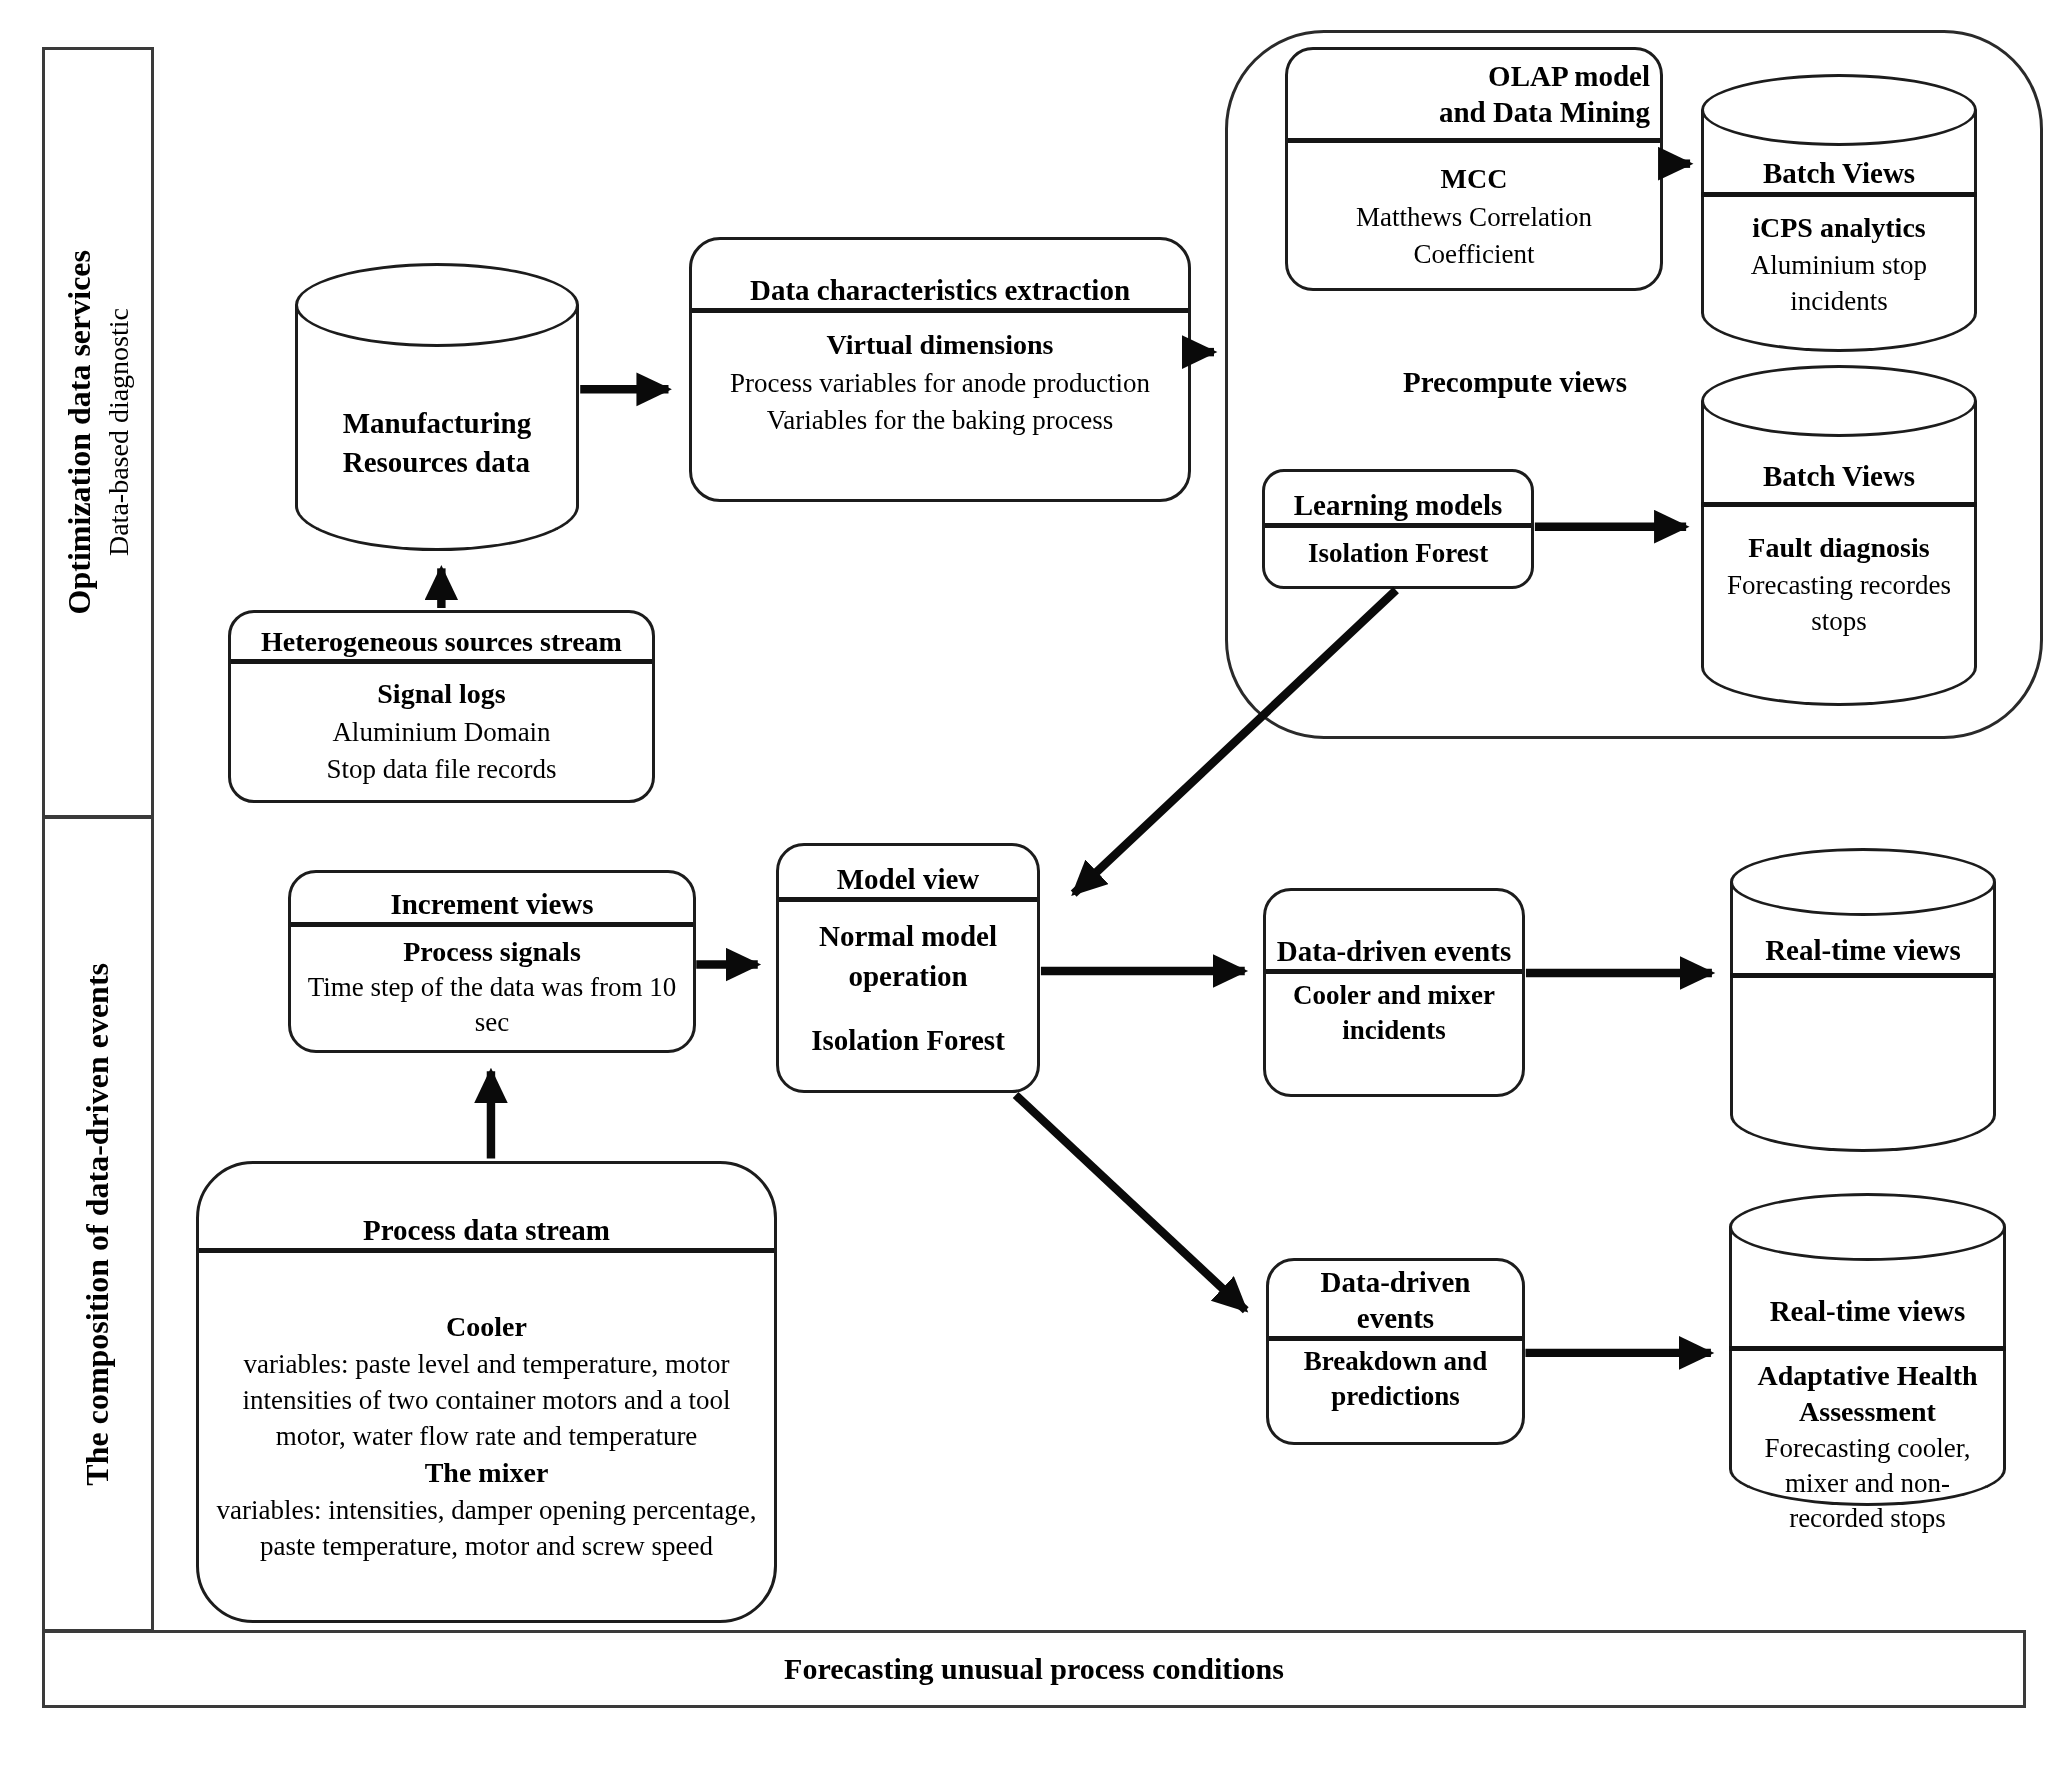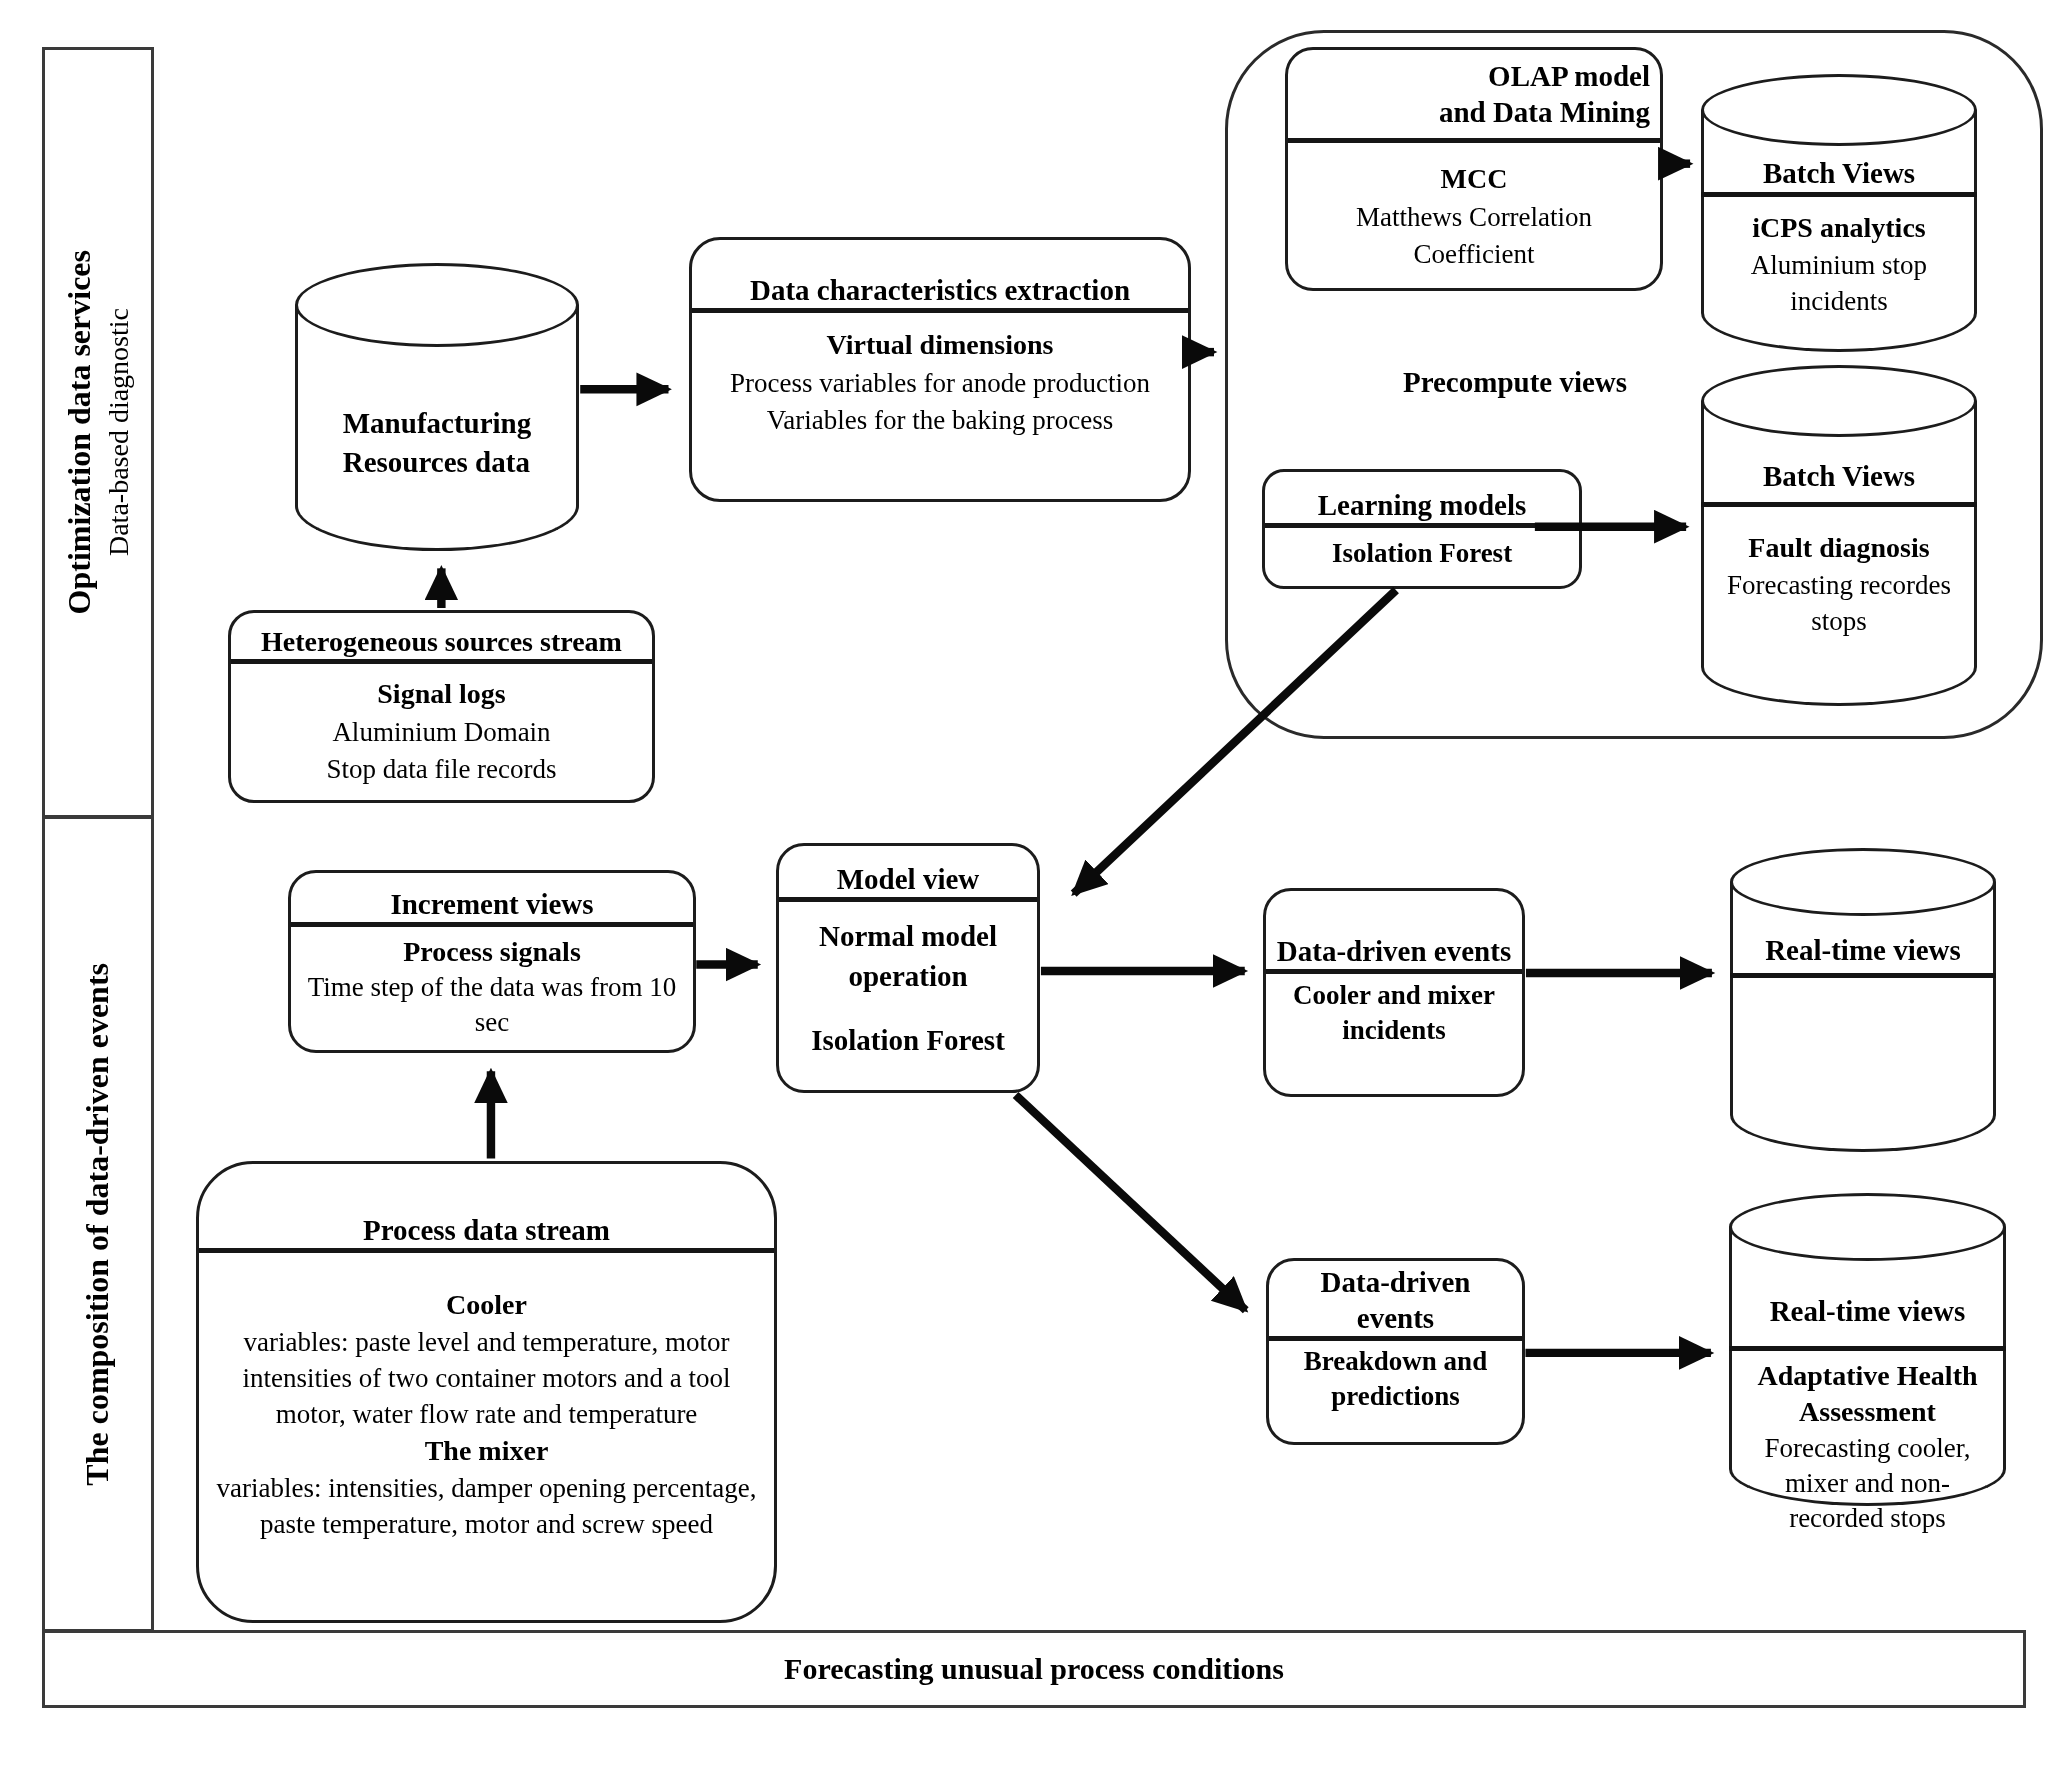--- a/index.html
+++ b/index.html
@@ -177,21 +177,21 @@
     <div class="shell" style="top:36px;border-radius:0 0 50% 50% / 0 0 39px 39px;"></div>
     <div class="cap" style="height:72px;"></div>
     <div class="cdiv" style="top:118px;"></div>
     <div class="ctxt chead" style="top:80px;">Batch Views</div>
     <div class="ctxt" style="top:135px;">
       <div class="bhead">iCPS analytics</div>
       <div>Aluminium stop incidents</div>
     </div>
   </div>
 
-  <div class="node" style="left:1262px;top:469px;width:320px;height:120px;border-radius:22px;">
+  <div class="node" style="left:1262px;top:469px;width:272px;height:120px;border-radius:22px;">
     <div class="hd" style="height:56px;">
         <span>Learning models</span>
       </div>
     <div class="bd bhead" style="padding-top:7px;">Isolation Forest</div>
   </div>
 
   <div class="cyl" style="left:1701px;top:365px;width:276px;height:341px;">
     <div class="shell" style="top:36px;border-radius:0 0 50% 50% / 0 0 39px 39px;"></div>
     <div class="cap" style="height:72px;"></div>
     <div class="cdiv" style="top:137px;"></div>
@@ -251,21 +251,21 @@
     <div class="ctxt" style="top:165px;line-height:1.3;">
       <div class="bhead">Adaptative Health Assessment</div>
       <div>Forecasting cooler, mixer and non-recorded stops</div>
     </div>
   </div>
 
   <div class="node" style="left:196px;top:1161px;width:581px;height:462px;border-radius:57px;">
     <div class="hd" style="height:89px;">
         <span>Process data stream</span>
       </div>
-    <div class="bd" style="padding-top:33px;line-height:1.34;">
+    <div class="bd" style="padding-top:33px;line-height:1.34;margin-top:22px;">
       <div class="bhead">Cooler</div>
       <div>variables: paste level and temperature, motor intensities of two container motors and a tool motor, water flow rate and temperature</div>
       <div class="bhead">The mixer</div>
       <div>variables: intensities, damper opening percentage, paste temperature, motor and screw speed</div>
     </div>
   </div>
 
   <svg id="arrows" width="2066" height="1766" viewBox="0 0 4166 3561">
     <defs>
       <marker id="ah" markerWidth="6" markerHeight="5" refX="3.8" refY="2" orient="auto" markerUnits="strokeWidth">

